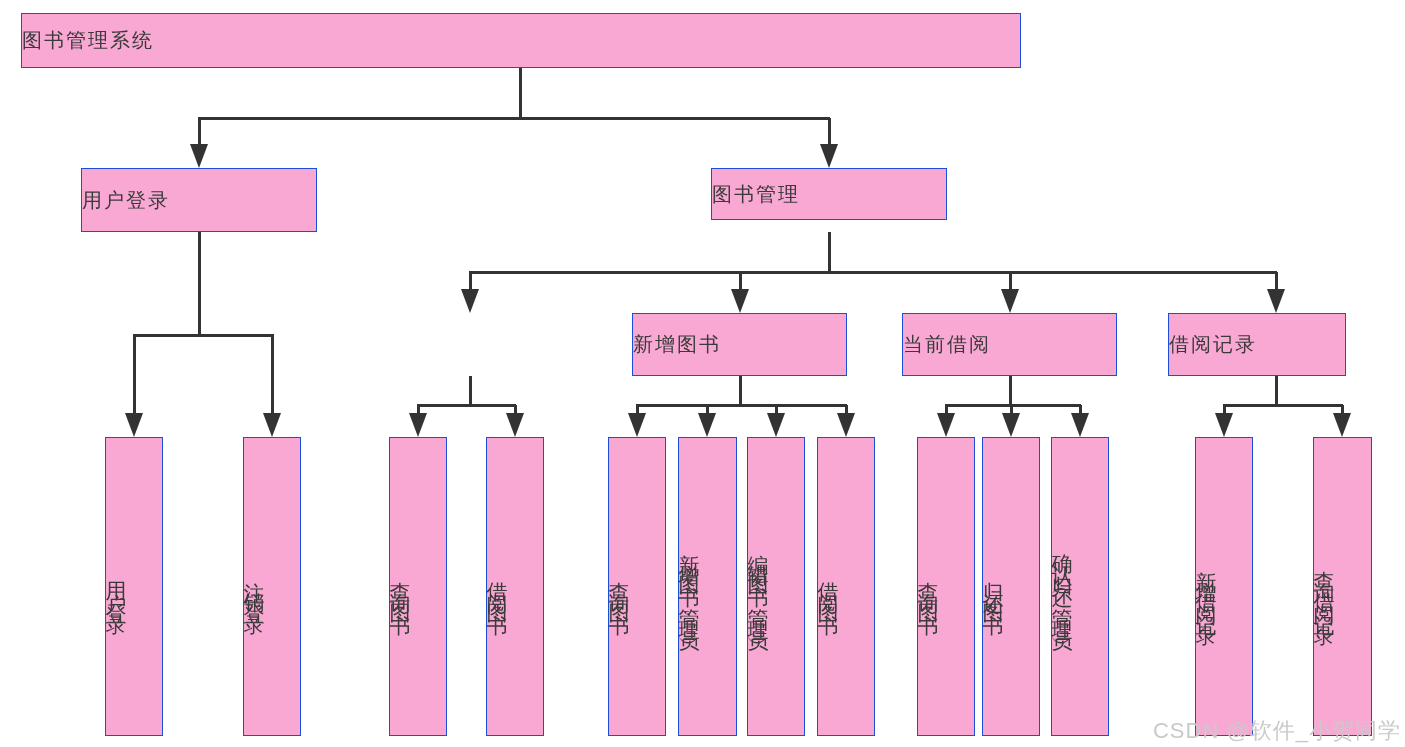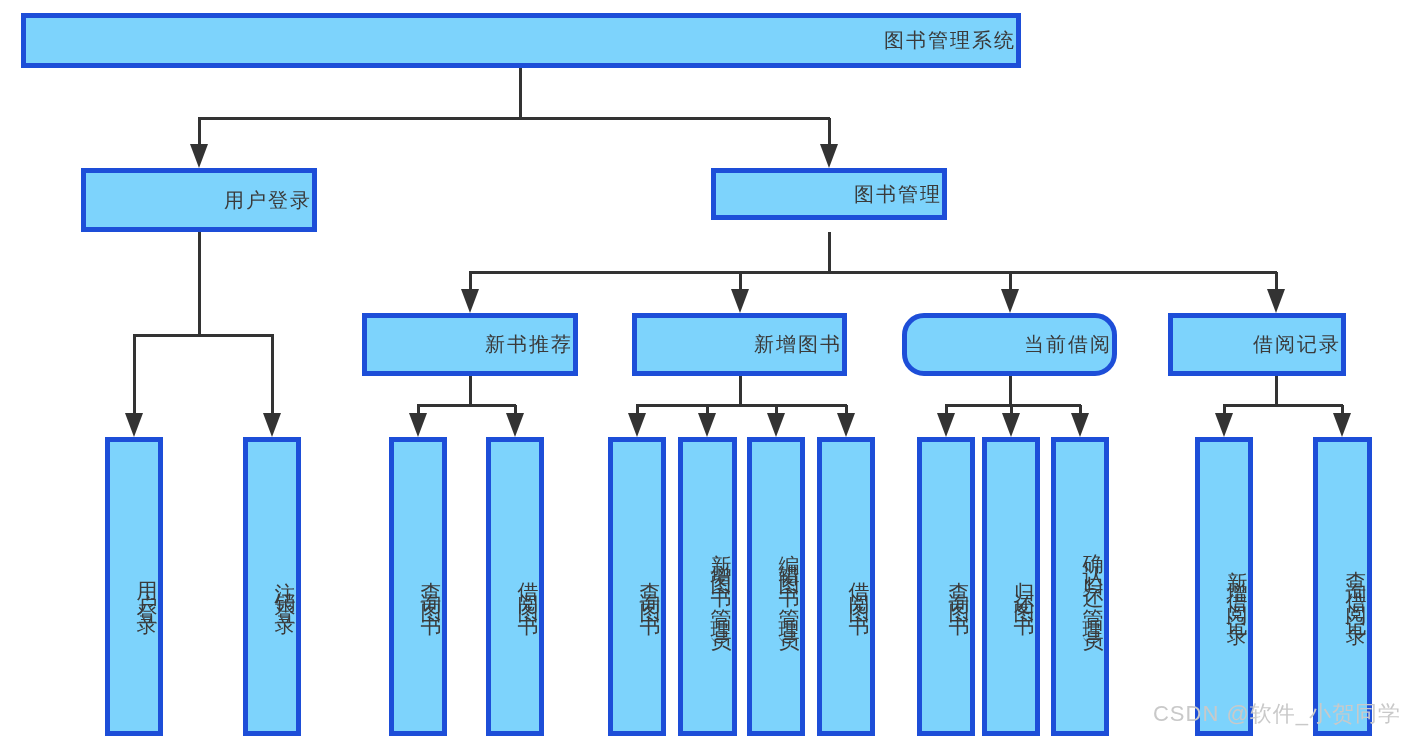--- a/index.html
+++ b/index.html
@@ -1,38 +1,38 @@
 <!DOCTYPE html>
 <html><head>
 <meta charset="utf-8">
 <style>
   html,body{margin:0;padding:0;background:#ffffff;}
   .stage{
     position:relative;width:1405px;height:747px;background:#ffffff;
     font-family:"Liberation Sans",sans-serif;color:#3a3a3a;overflow:hidden;
   }
   .box{
-    position:absolute;box-sizing:border-box;border:5px solid #1d4ed8;background:#7dd3fc;
-    display:flex;align-items:center;justify-content:flex-end;
+    position:absolute;box-sizing:border-box;border:1px solid #1d4ed8;background:#f9a8d4;
+    display:flex;align-items:center;justify-content:flex-start;
   }
   .h-label{font-size:20px;letter-spacing:2px;color:#3a3a3a;white-space:nowrap;}
   .v-label{
     writing-mode:vertical-rl;text-orientation:mixed;
     font-size:21px;letter-spacing:11px;line-height:1;color:#3a3a3a;white-space:nowrap;
   }
   .hline,.vline{position:absolute;background:#333333;}
   .hline{height:3px;}
   .vline{width:3px;}
   .arrow{
     position:absolute;width:0;height:0;
     border-left:9px solid transparent;border-right:9px solid transparent;
     border-top:24px solid #333333;
   }
   .watermark{
-    position:absolute;right:4px;bottom:18px;z-index:5;
+    position:absolute;right:4px;bottom:1px;z-index:5;
     font-size:22px;letter-spacing:1px;color:#c9c9c9;white-space:nowrap;
   }
 </style>
 </head>
 <body>
 
 <div class="stage">
 
   <div class="box" style="left:21px;top:13px;width:1000px;height:55px;">
     <span class="h-label">图书管理系统</span>
@@ -63,27 +63,24 @@
   <div class="hline" style="left:469px;top:271px;width:808px;"></div>
   <div class="vline" style="left:469px;top:272px;height:23px;"></div>
   <div class="vline" style="left:739px;top:272px;height:23px;"></div>
   <div class="vline" style="left:1009px;top:272px;height:23px;"></div>
   <div class="vline" style="left:1275px;top:272px;height:23px;"></div>
   <div class="arrow" style="left:461px;top:289px;"></div>
   <div class="arrow" style="left:731px;top:289px;"></div>
   <div class="arrow" style="left:1001px;top:289px;"></div>
   <div class="arrow" style="left:1267px;top:289px;"></div>
 
-  <div class="box" style="left:362px;top:313px;width:216px;height:63px;">
-    <span class="h-label">新书推荐</span>
-  </div>
   <div class="box" style="left:632px;top:313px;width:215px;height:63px;">
     <span class="h-label">新增图书</span>
   </div>
-  <div class="box" style="left:902px;top:313px;width:215px;height:63px;border-radius:22px;">
+  <div class="box" style="left:902px;top:313px;width:215px;height:63px;">
     <span class="h-label">当前借阅</span>
   </div>
   <div class="box" style="left:1168px;top:313px;width:178px;height:63px;">
     <span class="h-label">借阅记录</span>
   </div>
 
   <div class="vline" style="left:469px;top:376px;height:29px;"></div>
   <div class="hline" style="left:417px;top:404px;width:99px;"></div>
   <div class="vline" style="left:417px;top:405px;height:15px;"></div>
   <div class="vline" style="left:514px;top:405px;height:15px;"></div>

